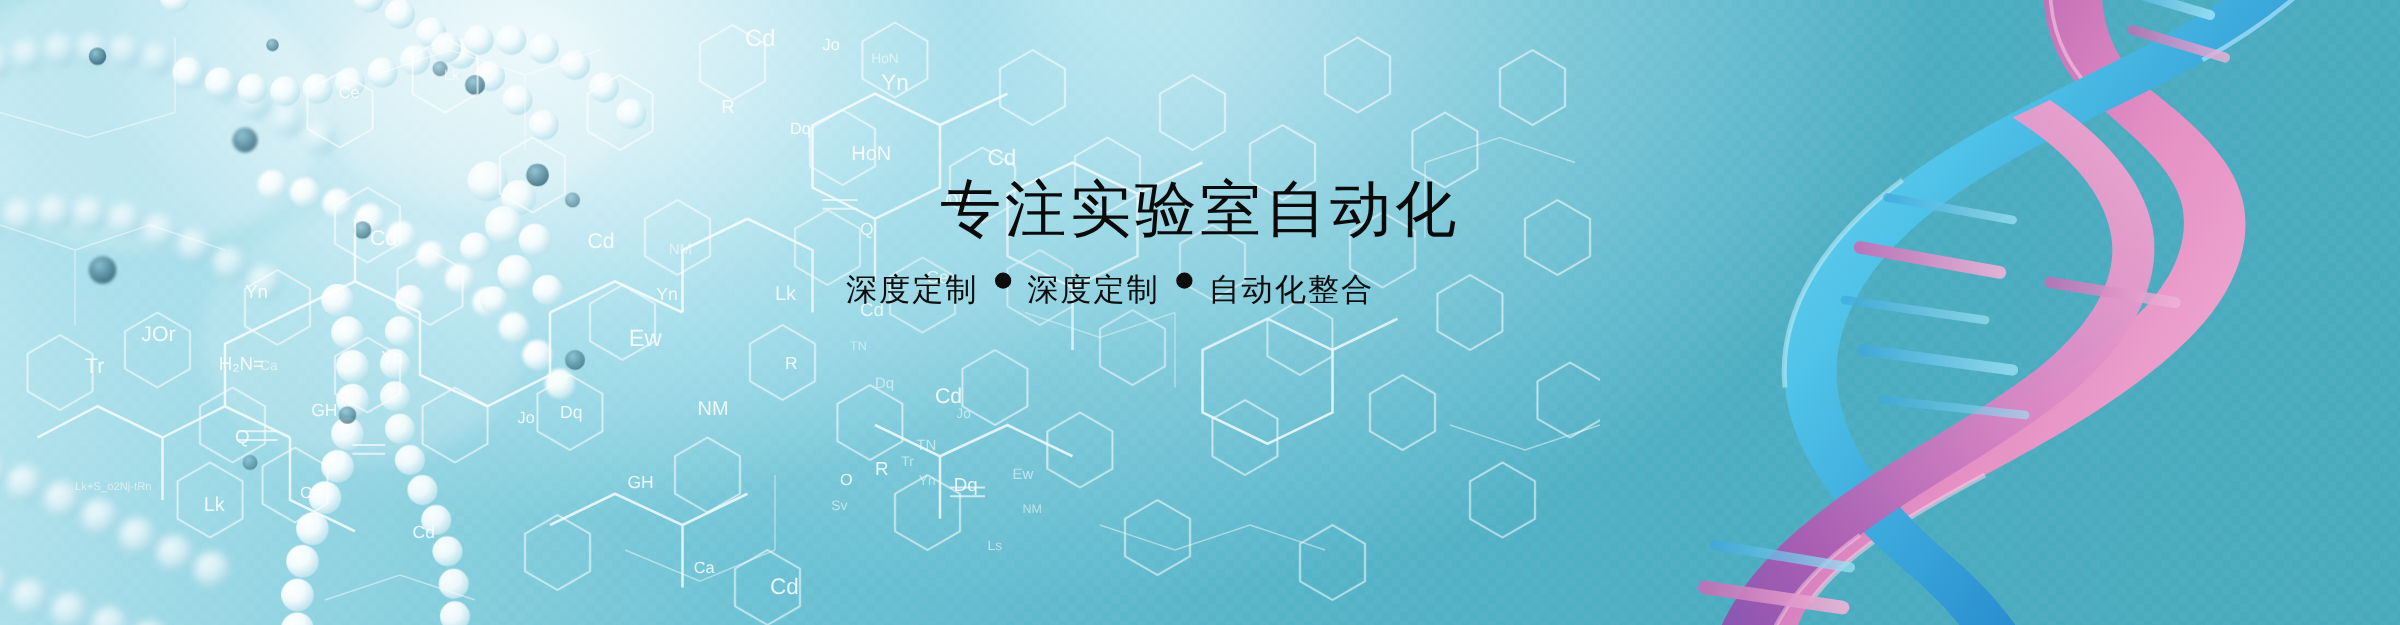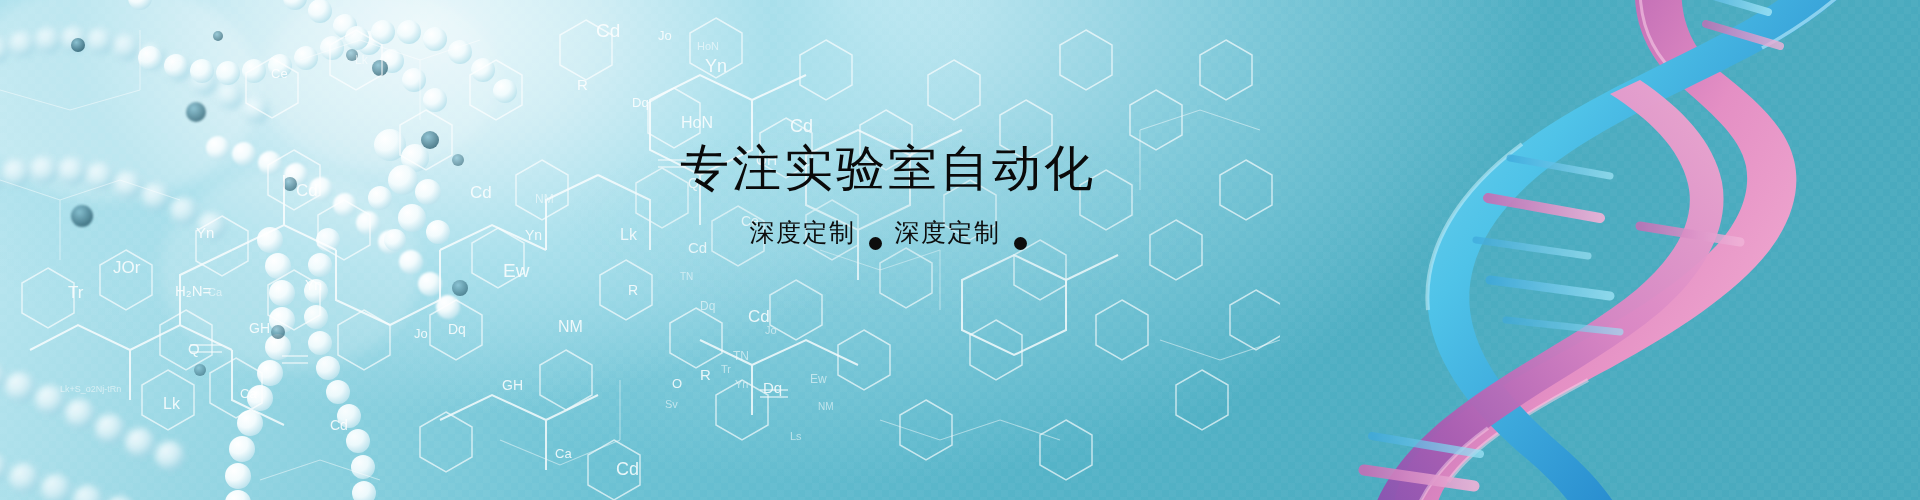--- a/index.html
+++ b/index.html
@@ -72,32 +72,33 @@
     z-index:40;
   }
   .headline{
     font-family:"Liberation Sans","DejaVu Sans",sans-serif;
     font-size:49px;
     line-height:1.15;
     font-weight:400;
     letter-spacing:3px;
     color:#0a0a0a;
     white-space:nowrap;
+    text-align:right;
   }
   .subline{
     margin-top:21px;
     font-family:"Liberation Sans","DejaVu Sans",sans-serif;
     font-size:25px;
     line-height:1.25;
     font-weight:400;
     letter-spacing:1.5px;
     color:#0d0d0d;
     white-space:nowrap;
     display:flex;
-    align-items:flex-end;
+    align-items:flex-start;
     justify-content:center;
     gap:13px;
   }
   .sub-dot{
     display:inline-block;
     width:13px; height:13px;
     border-radius:50%;
     background:#0d0d0d;
     flex:0 0 auto;
     position:relative;
@@ -609,16 +610,17 @@
   <div class="copy-halo"></div>
 
   <div class="copy">
     <div class="headline">专注实验室自动化</div>
 
     <div class="subline">
       <span>深度定制</span>
       <span class="sub-dot"></span>
       <span>深度定制</span>
       <span class="sub-dot"></span>
+      <span>自动化整合</span>
     </div>
   </div>
 
 </div>
 
 </body></html>

